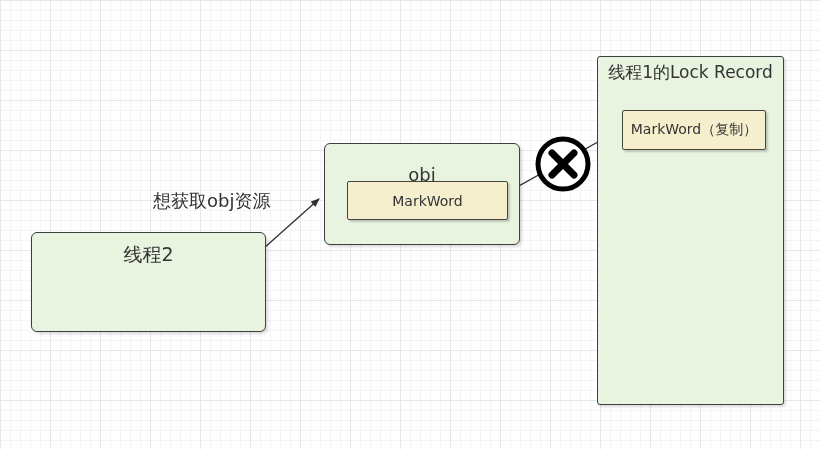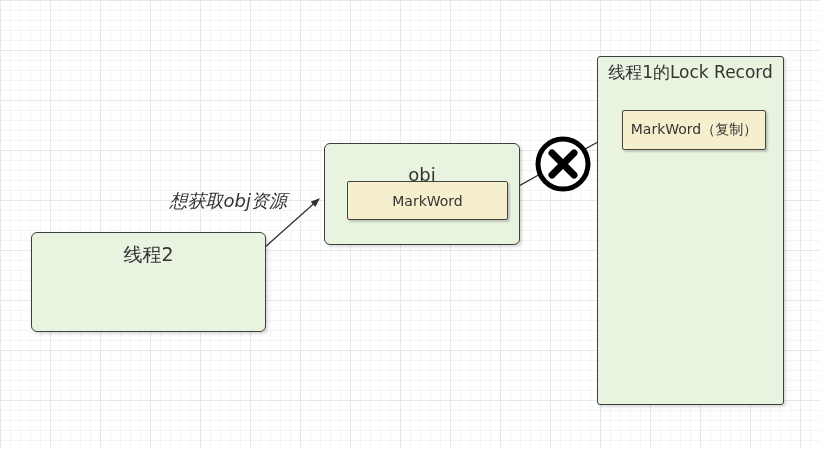--- a/index.html
+++ b/index.html
@@ -47,25 +47,24 @@
   #thread2-node .node-title{padding-top:9px;font-size:19px;}
   #obj-node{left:324px;top:143px;width:196px;height:102px;}
   #obj-node .node-title{padding-top:20px;font-size:18px;}
   #obj-markword{left:22px;top:37px;width:161px;height:39px;}
   #lockrecord-node{left:597px;top:56px;width:187px;height:349px;border-radius:3px;}
   #lockrecord-node .node-title{padding-top:4px;font-size:17px;}
   #lockrecord-markword{left:24px;top:53px;width:144px;height:40px;}
   .edge-label{
     position:absolute;
     left:153px;top:189px;width:134px;
-    text-align:right;
+    text-align:left;
     font-size:18px;
     color:var(--text,#333333);
     white-space:nowrap;
-    font-style:italic;
   }
   svg.overlay{
     position:absolute;left:0;top:0;
     pointer-events:none;
   }
 </style>
 </head>
 <body>
 
 <div class="canvas">

